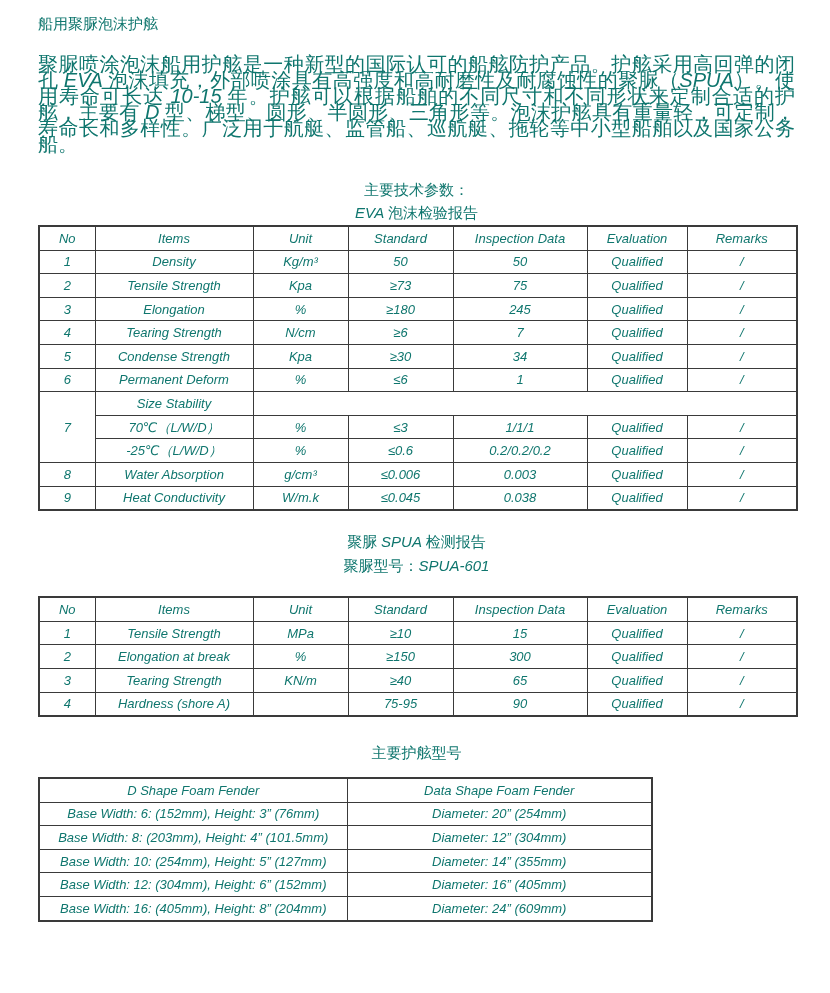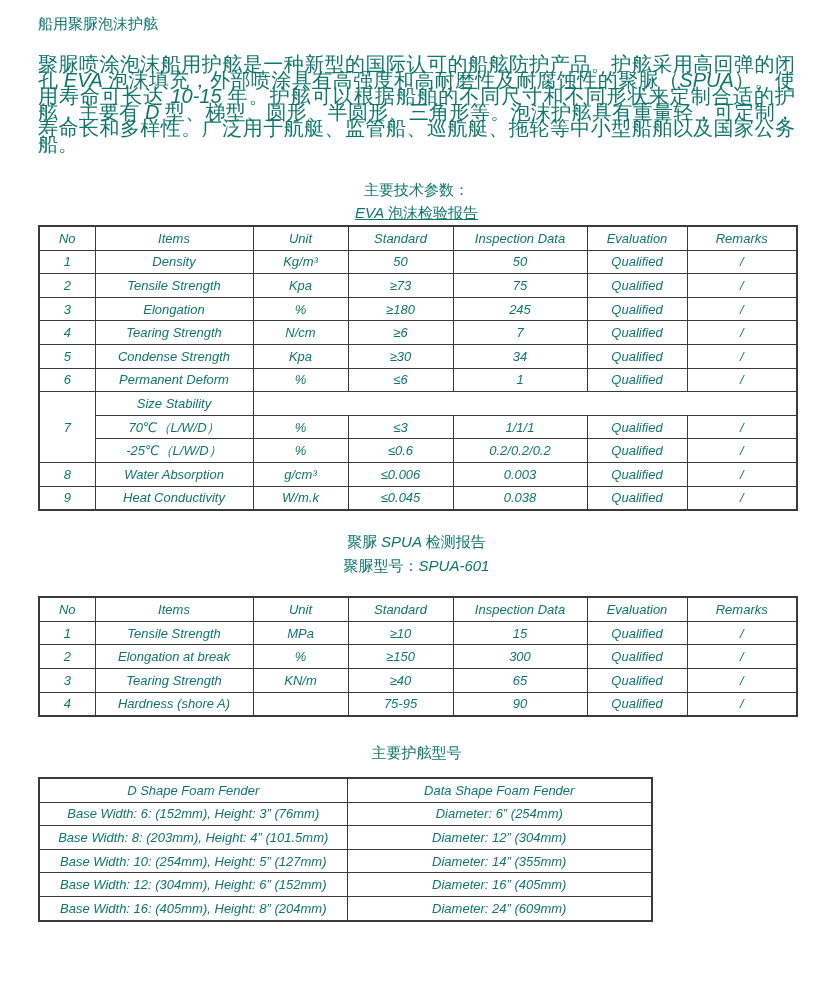--- a/index.html
+++ b/index.html
@@ -21,21 +21,21 @@
   }
   .intro {
     margin: 22px 0 0 0;
     font-size: 20px; line-height: 16px;
     text-align: justify;
   }
   .heading {
     font-size: 15px; line-height: 20px; text-align: center;
   }
   .h-tech   { margin-top: 28px; }
-  .h-eva    { margin-top: 3px; text-decoration: underline; }
+  .h-eva    { margin-top: 3px; }
   .h-spua   { margin-top: 21px; }
   .h-model  { margin-top: 4px; }
   .h-fender { margin-top: 26px; }
 
   .latin {
     font-family: "Liberation Sans", "DejaVu Sans", sans-serif;
     font-style: italic;
   }
 
   table.data-table {
@@ -272,21 +272,21 @@
       <col class="c-dshape">
         <col class="c-round">
     </colgroup>
     <tbody>
         <tr>
           <td>D Shape Foam Fender</td>
           <td>Data Shape Foam Fender</td>
         </tr>
         <tr>
           <td>Base Width: 6: (152mm), Height: 3” (76mm)</td>
-          <td>Diameter: 6” (254mm)</td>
+          <td>Diameter: 20” (254mm)</td>
         </tr>
         <tr>
           <td>Base Width: 8: (203mm), Height: 4” (101.5mm)</td>
           <td>Diameter: 12” (304mm)</td>
         </tr>
         <tr>
           <td>Base Width: 10: (254mm), Height: 5” (127mm)</td>
           <td>Diameter: 14” (355mm)</td>
         </tr>
         <tr>

